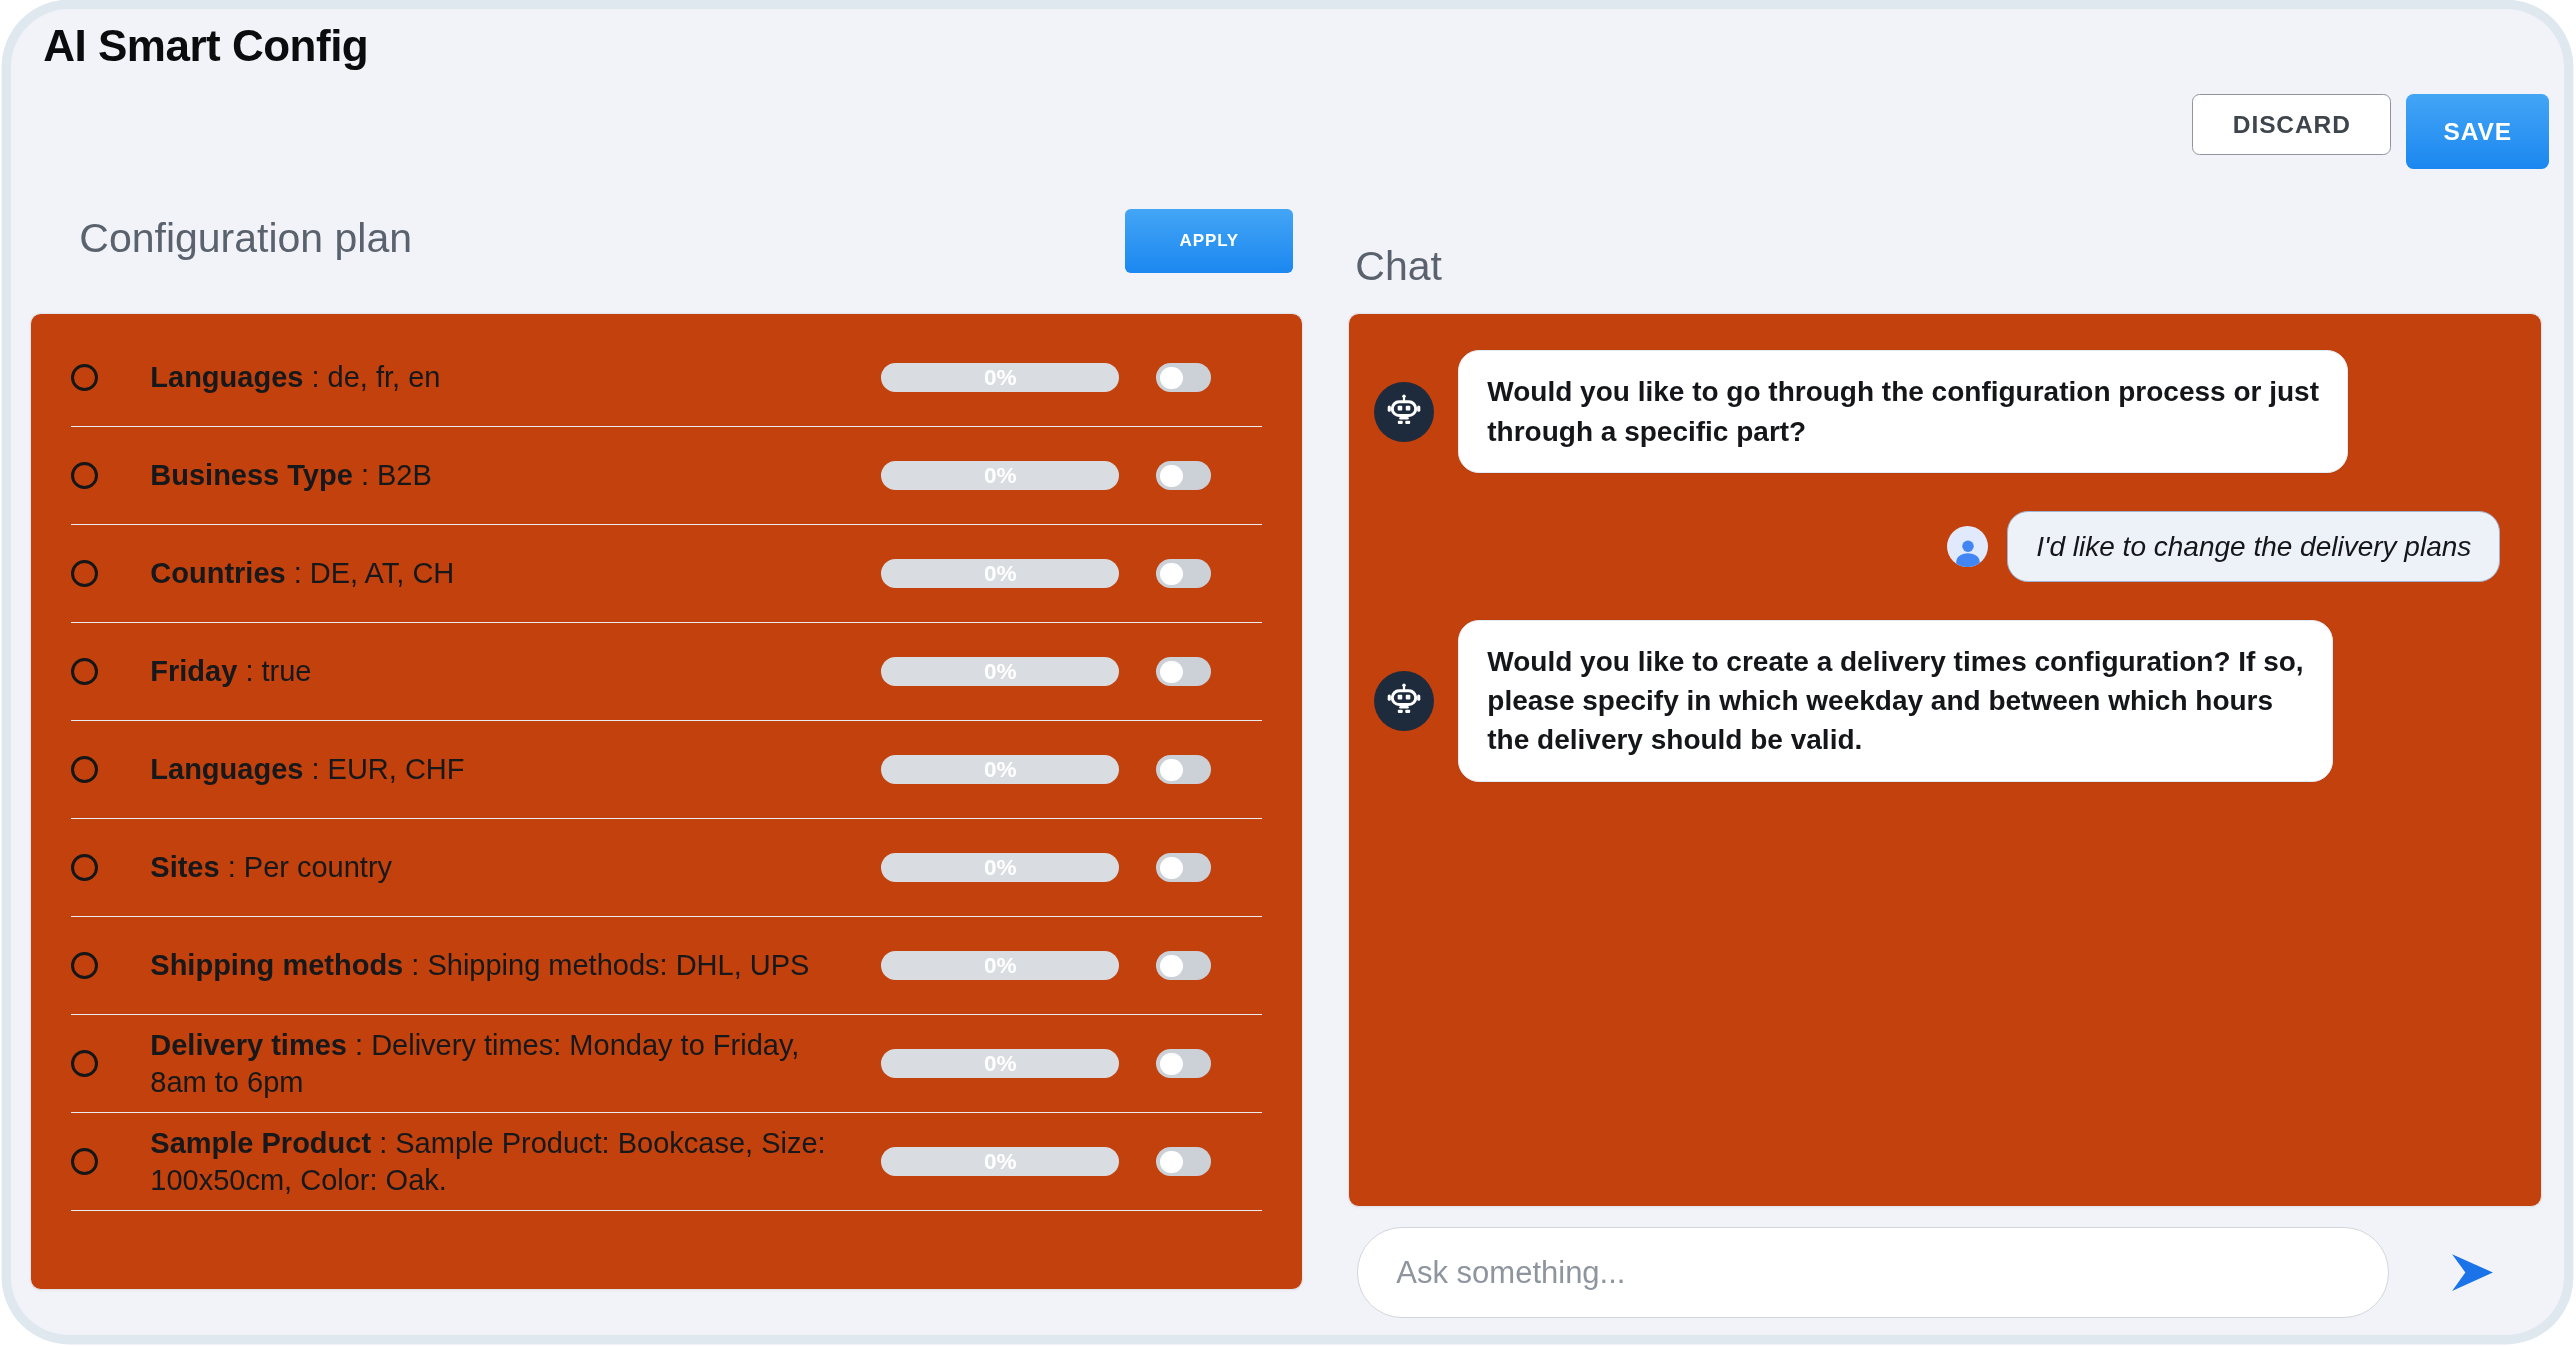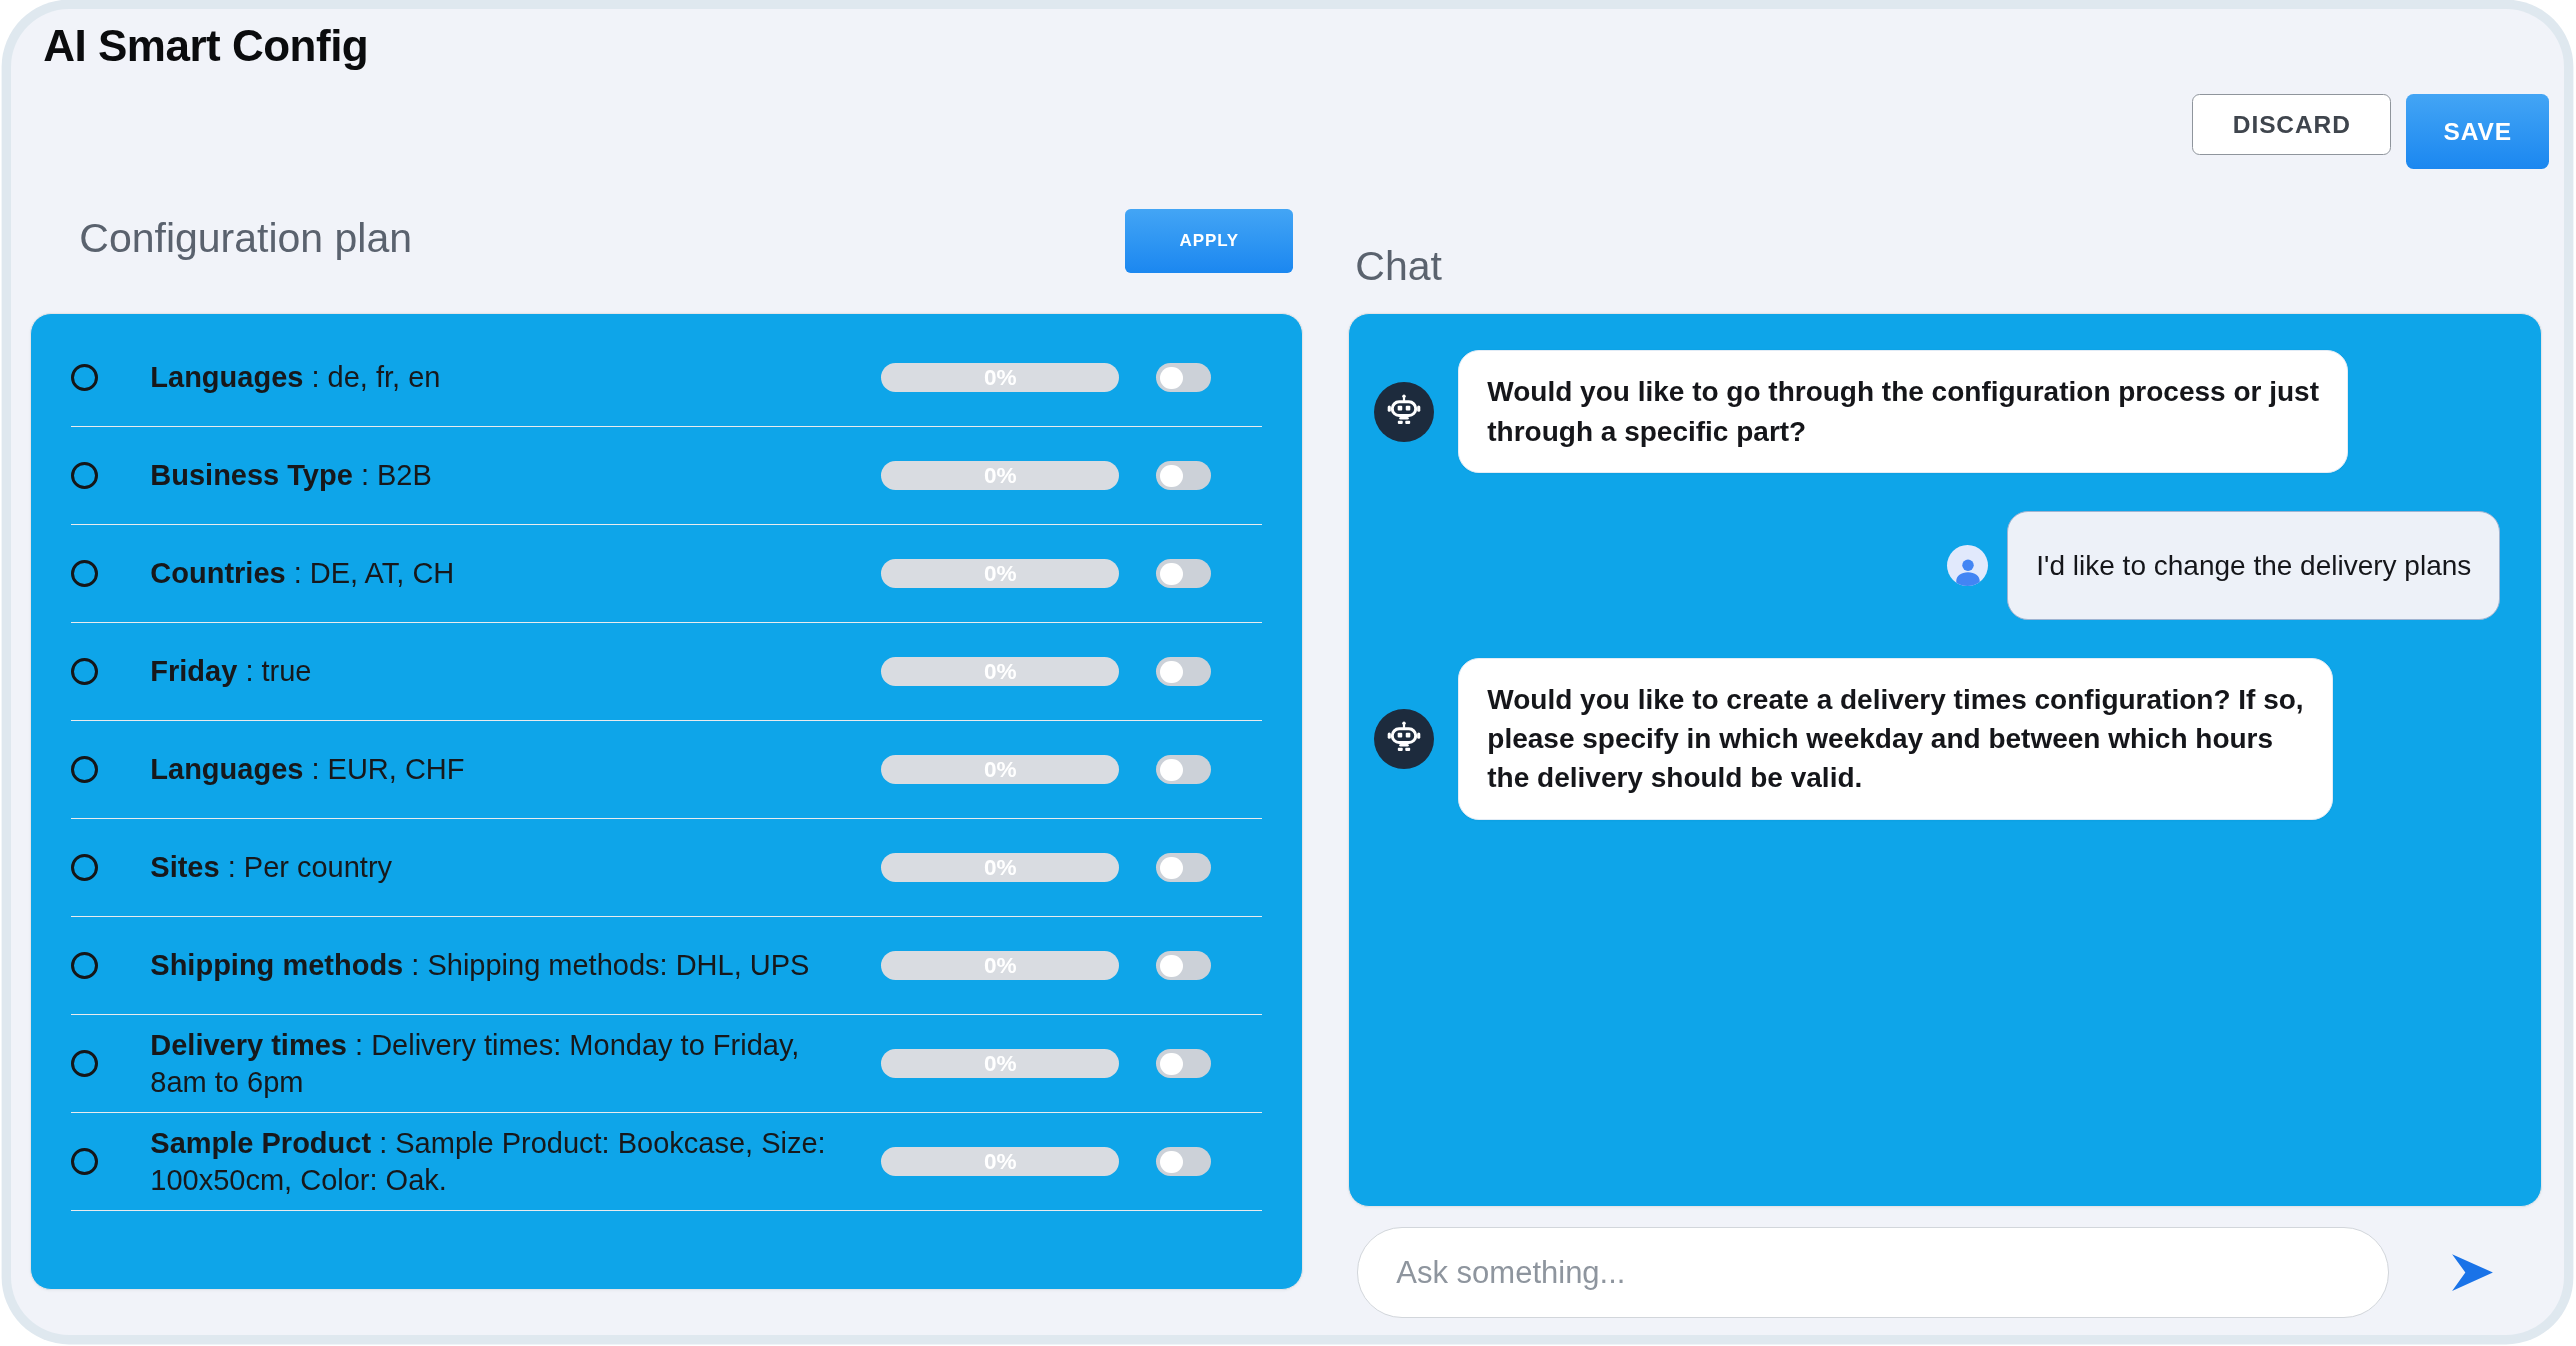--- a/index.html
+++ b/index.html
@@ -36,22 +36,22 @@
   }
   .plan-title{left:40px;top:206px;margin-left:28px;}
   .chat-title{left:1344px;top:206px;margin-top:28px;}
   .btn-apply{
     position:absolute;left:1114px;top:200px;width:168px;height:64px;
     background:linear-gradient(180deg,#43a5f5,#1b87f0);color:#fff;border:none;
     border-radius:5.7px;font-size:17px;
   }
   
   .card{
-    position:absolute;background:#0ea5e9;border:0.9px solid #e3e5e8;
-    border-radius:21px;box-sizing:border-box;box-shadow:0 0.9px 2.8px rgba(0,0,0,.04);
+    position:absolute;background:#c2410c;border:0.9px solid #e3e5e8;
+    border-radius:11px;box-sizing:border-box;box-shadow:0 0.9px 2.8px rgba(0,0,0,.04);
   }
   .plan-card{left:19px;top:304px;width:1273px;height:977px;padding-top:15px;}
   .plan-row{
     margin:0 40px;min-height:98px;display:flex;align-items:center;
     border-bottom:1.9px solid #e9ebee;box-sizing:border-box;
   }
   .radio{
     width:27px;height:27px;border:3.3px solid #151618;border-radius:50%;
     background:transparent;flex:none;box-sizing:border-box;cursor:pointer;
   }
@@ -92,21 +92,21 @@
     box-shadow:0 0.9px 1.9px rgba(0,0,0,.03);
     font-weight:bold;
   }
   .msg-user{justify-content:flex-end;}
   .avatar-user{
     width:41px;height:41px;flex:none;margin-right:19px;border-radius:50%;
     background:#e1e9fc;display:flex;align-items:flex-end;justify-content:center;
     overflow:hidden;
   }
   .bubble-user{
-    background:#edf1f8;border:1.9px solid #9fb4d2;padding:34px 28px;
+    background:#edf1f8;border:1.9px solid #9fb4d2;padding:15px 28px;font-style:italic;
   }
   .chat-input-row{
     position:absolute;left:1346px;top:1218px;width:1184px;height:91px;
     display:flex;align-items:center;
   }
   .ask-input{
     width:1032px;height:91px;border-radius:45px;border:1.9px solid #d2d6db;
     background:#ffffff;padding:0 38px;font-size:31px;color:#8b5cf6;outline:none;
     box-sizing:border-box;font-family:"Liberation Sans", sans-serif;
   }

